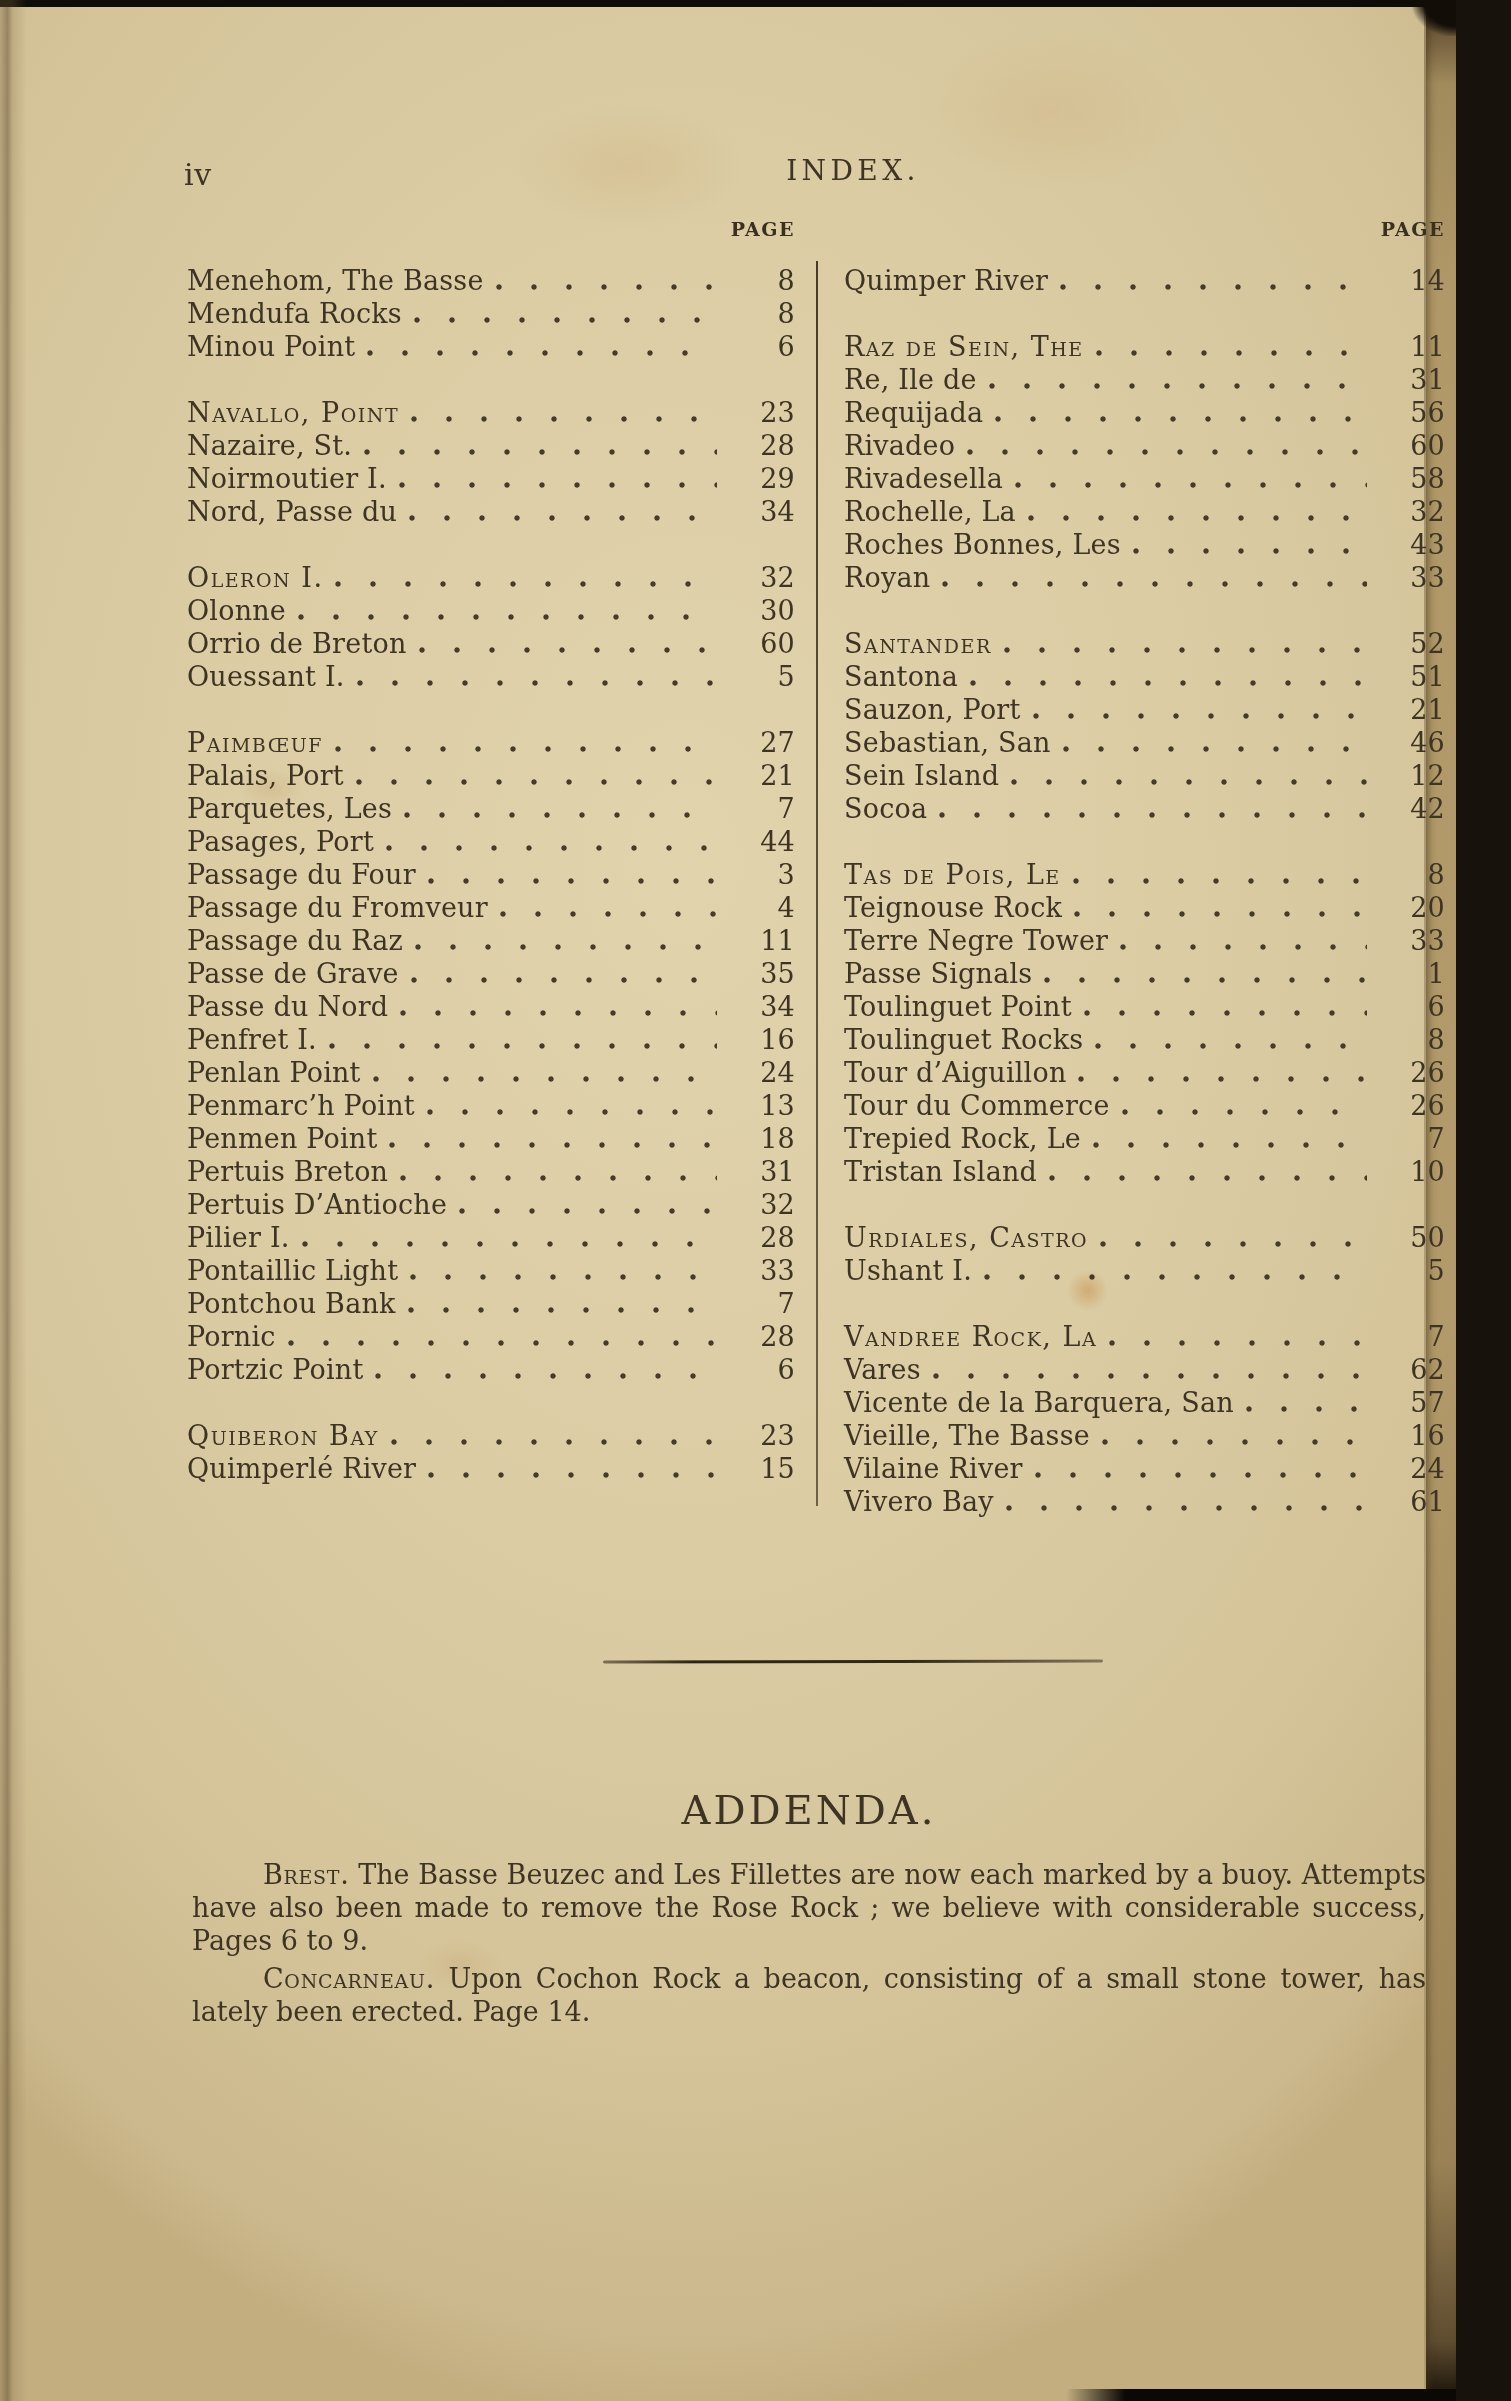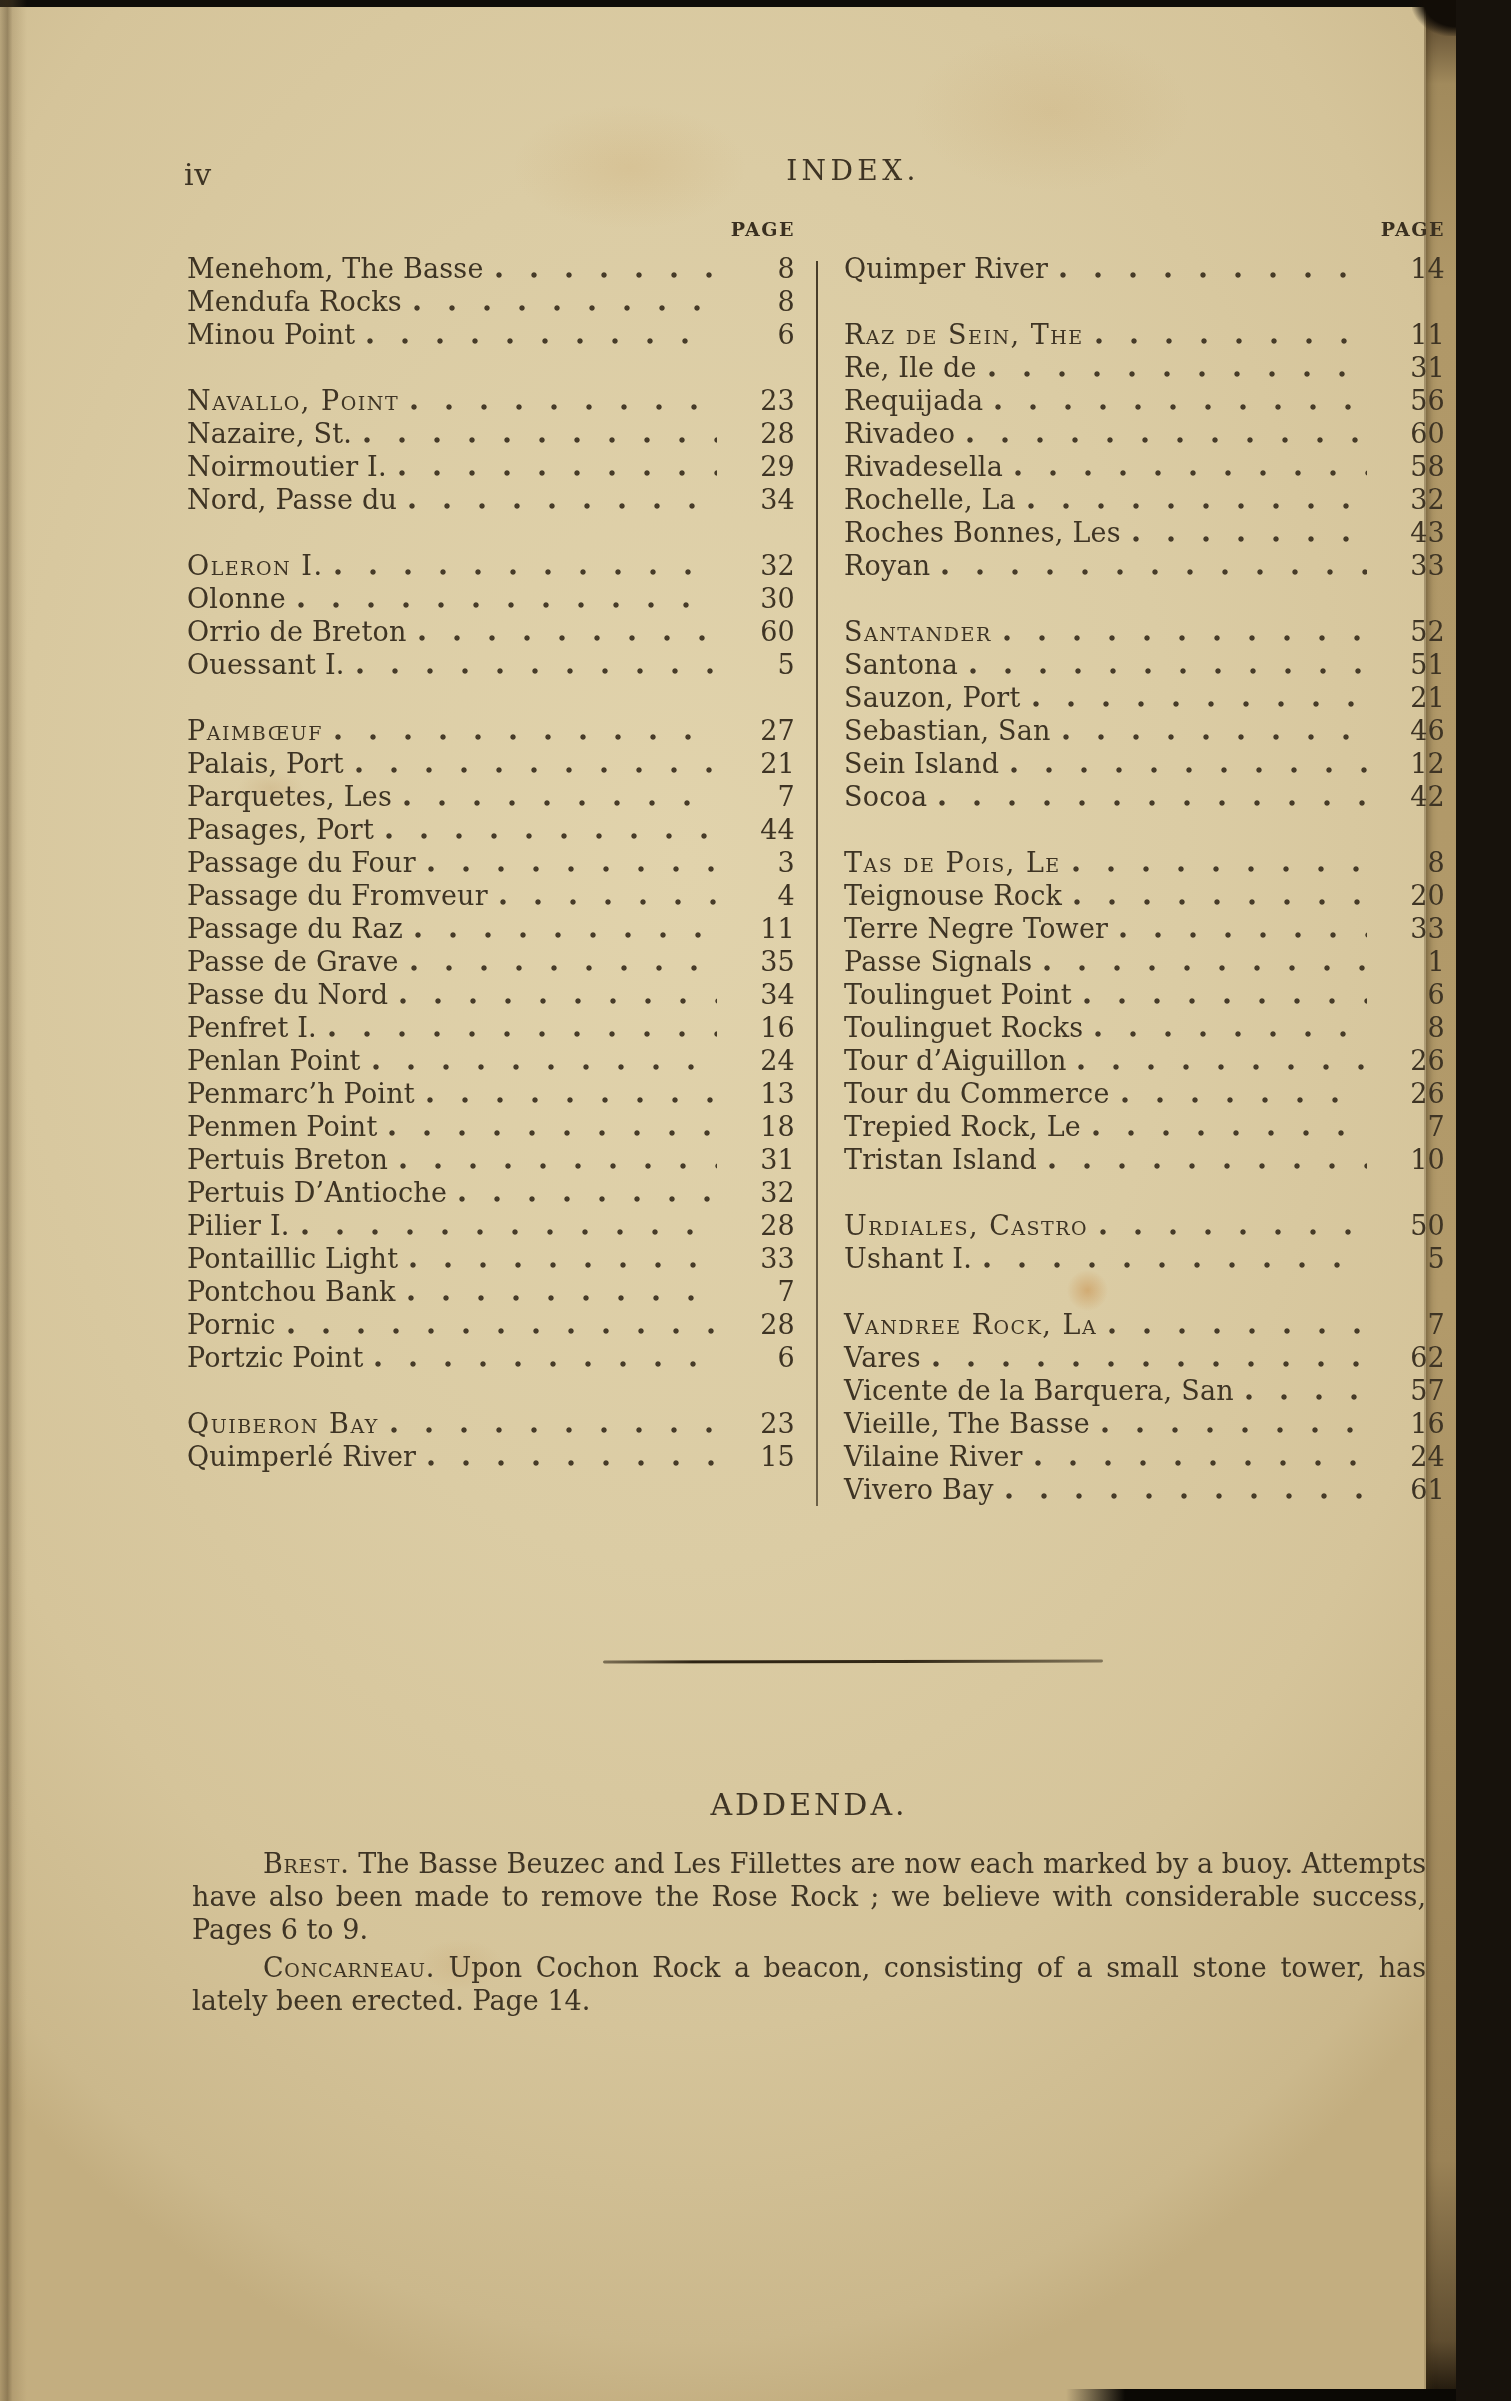--- a/index.html
+++ b/index.html
@@ -38,36 +38,36 @@
       background:radial-gradient(ellipse,rgba(180,128,62,.14),rgba(180,128,62,0) 70%);}
   
   .folio{position:absolute;left:184px;top:157px;font-size:30px;letter-spacing:0.7px;}
   .title{position:absolute;left:742px;top:154px;width:222px;text-align:center;
     font-size:28px;letter-spacing:4.4px;}
   
   .col{position:absolute;top:219px;font-size:27px;line-height:33px;letter-spacing:0.2px;}
   #col-left{left:187px;width:608px;}
   #col-right{left:844px;width:601px;}
   .page-label{text-align:right;font-size:19px;line-height:21px;letter-spacing:1.5px;
-    font-weight:bold;margin-bottom:12px;color:#3a3020;}
+    font-weight:bold;margin-bottom:24px;color:#3a3020;}
   .group{margin-bottom:33px;}
   .entry{display:flex;align-items:baseline;height:33px;white-space:nowrap;}
   .sc{font-variant:small-caps;letter-spacing:1.5px;}
   .leader{flex:1 1 auto;align-self:stretch;margin:0 10.4px 0 12px;
     background-image:radial-gradient(circle at 3px 23px, rgba(58,47,30,.92) 2.2px, rgba(58,47,30,0) 3.1px);
     background-size:35px 33px;background-repeat:repeat-x;}
   .num{min-width:68px;text-align:right;}
   .divider{position:absolute;left:816px;top:261px;width:2.2px;height:1245px;
     background:linear-gradient(to bottom, rgba(50,40,24,.88), rgba(50,40,24,.66));}
   
   .rule{position:absolute;left:603px;top:1660px;width:500px;height:3px;border-radius:1.5px;
     background:linear-gradient(to right, rgba(46,36,20,.55), #2e2414 18%, #332917 62%, rgba(46,36,20,.5));
     transform:rotate(-.12deg);}
   .addenda{position:absolute;left:187px;top:1787px;width:1244px;}
-  .addenda-title{text-align:center;font-size:30px;letter-spacing:3px;margin-bottom:25px;}
+  .addenda-title{text-align:center;font-size:40px;letter-spacing:3px;margin-bottom:25px;}
   .addenda p{margin:5px;text-align:justify;text-indent:71px;font-size:27px;line-height:33px;}
   .addenda .lead{letter-spacing:0.7px;}
 </style>
 </head>
 <body>
 
 <div id="page">
   <div class="stain s1"></div>
   <div class="stain s2"></div>
   <div class="stain s3"></div>

